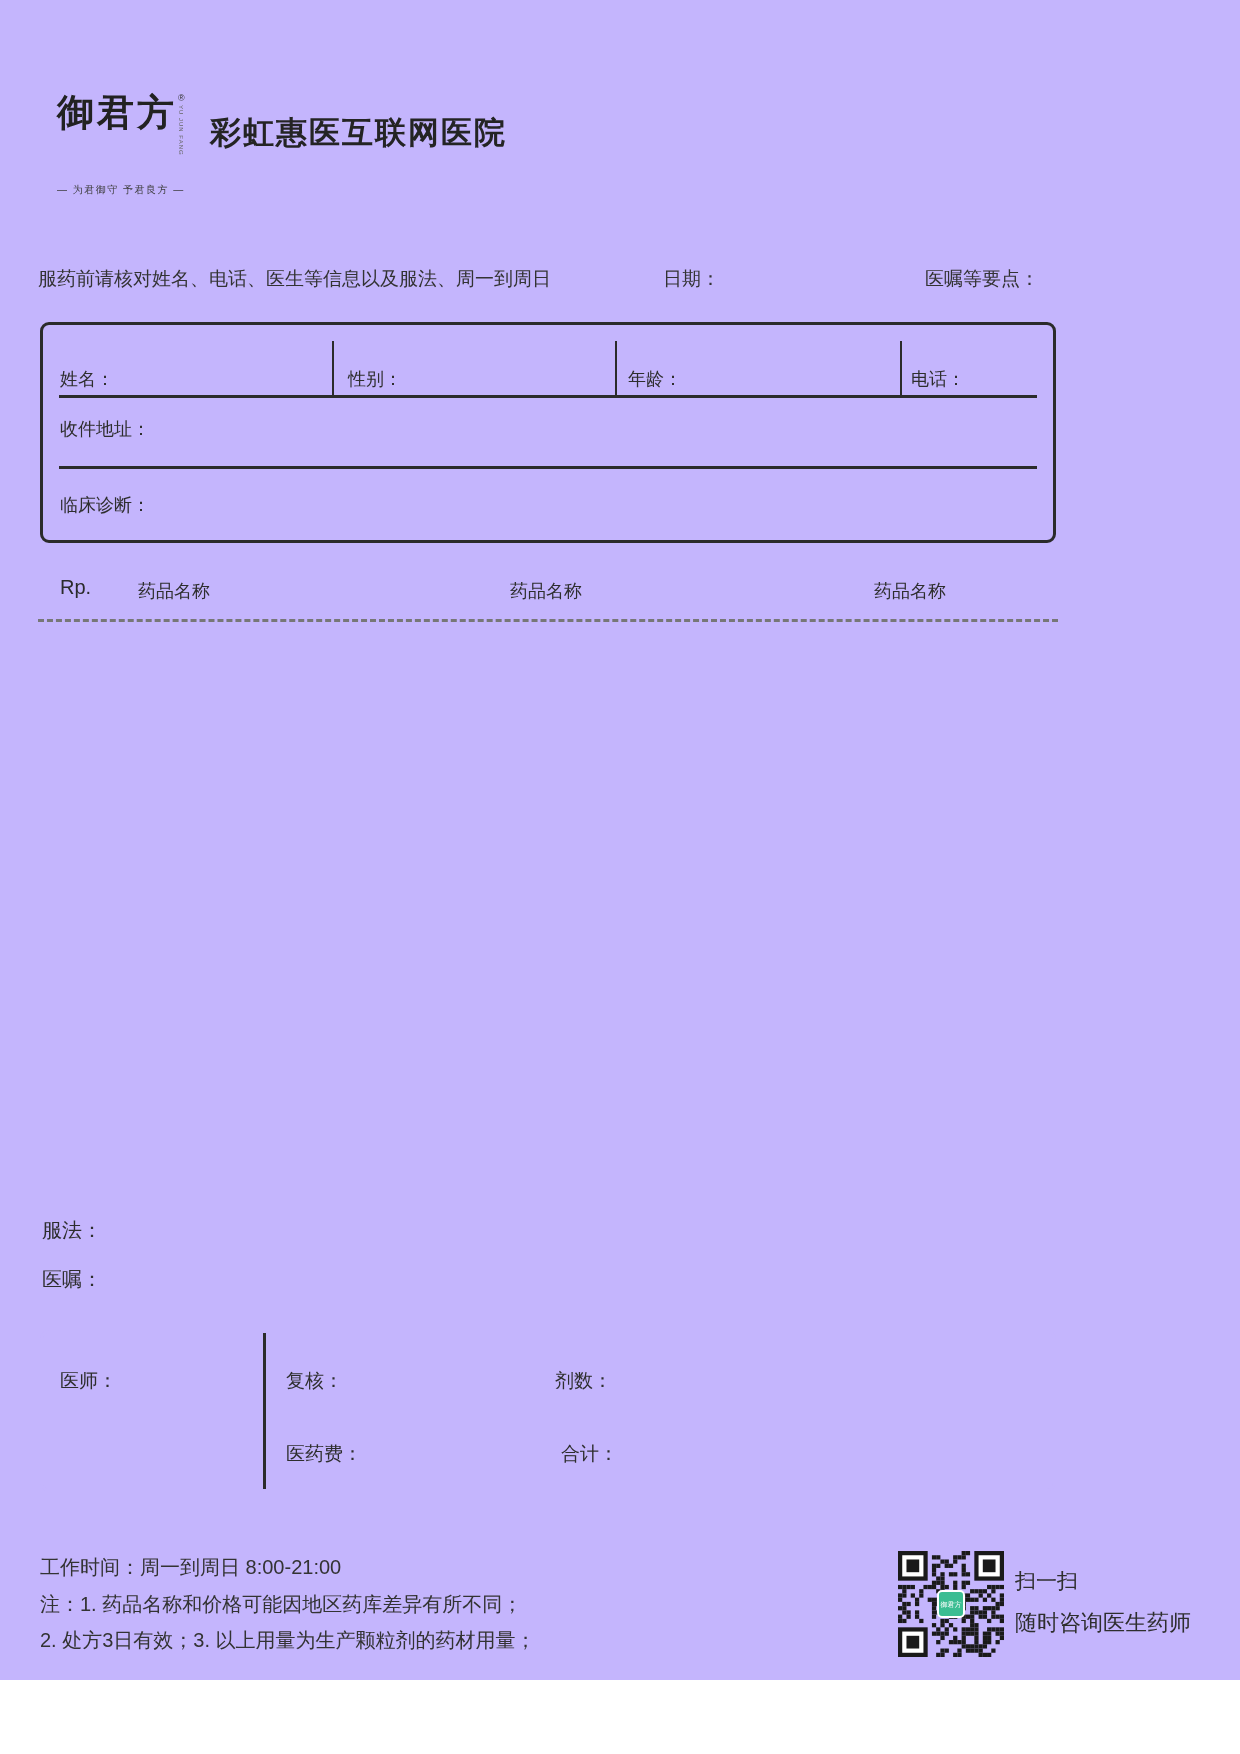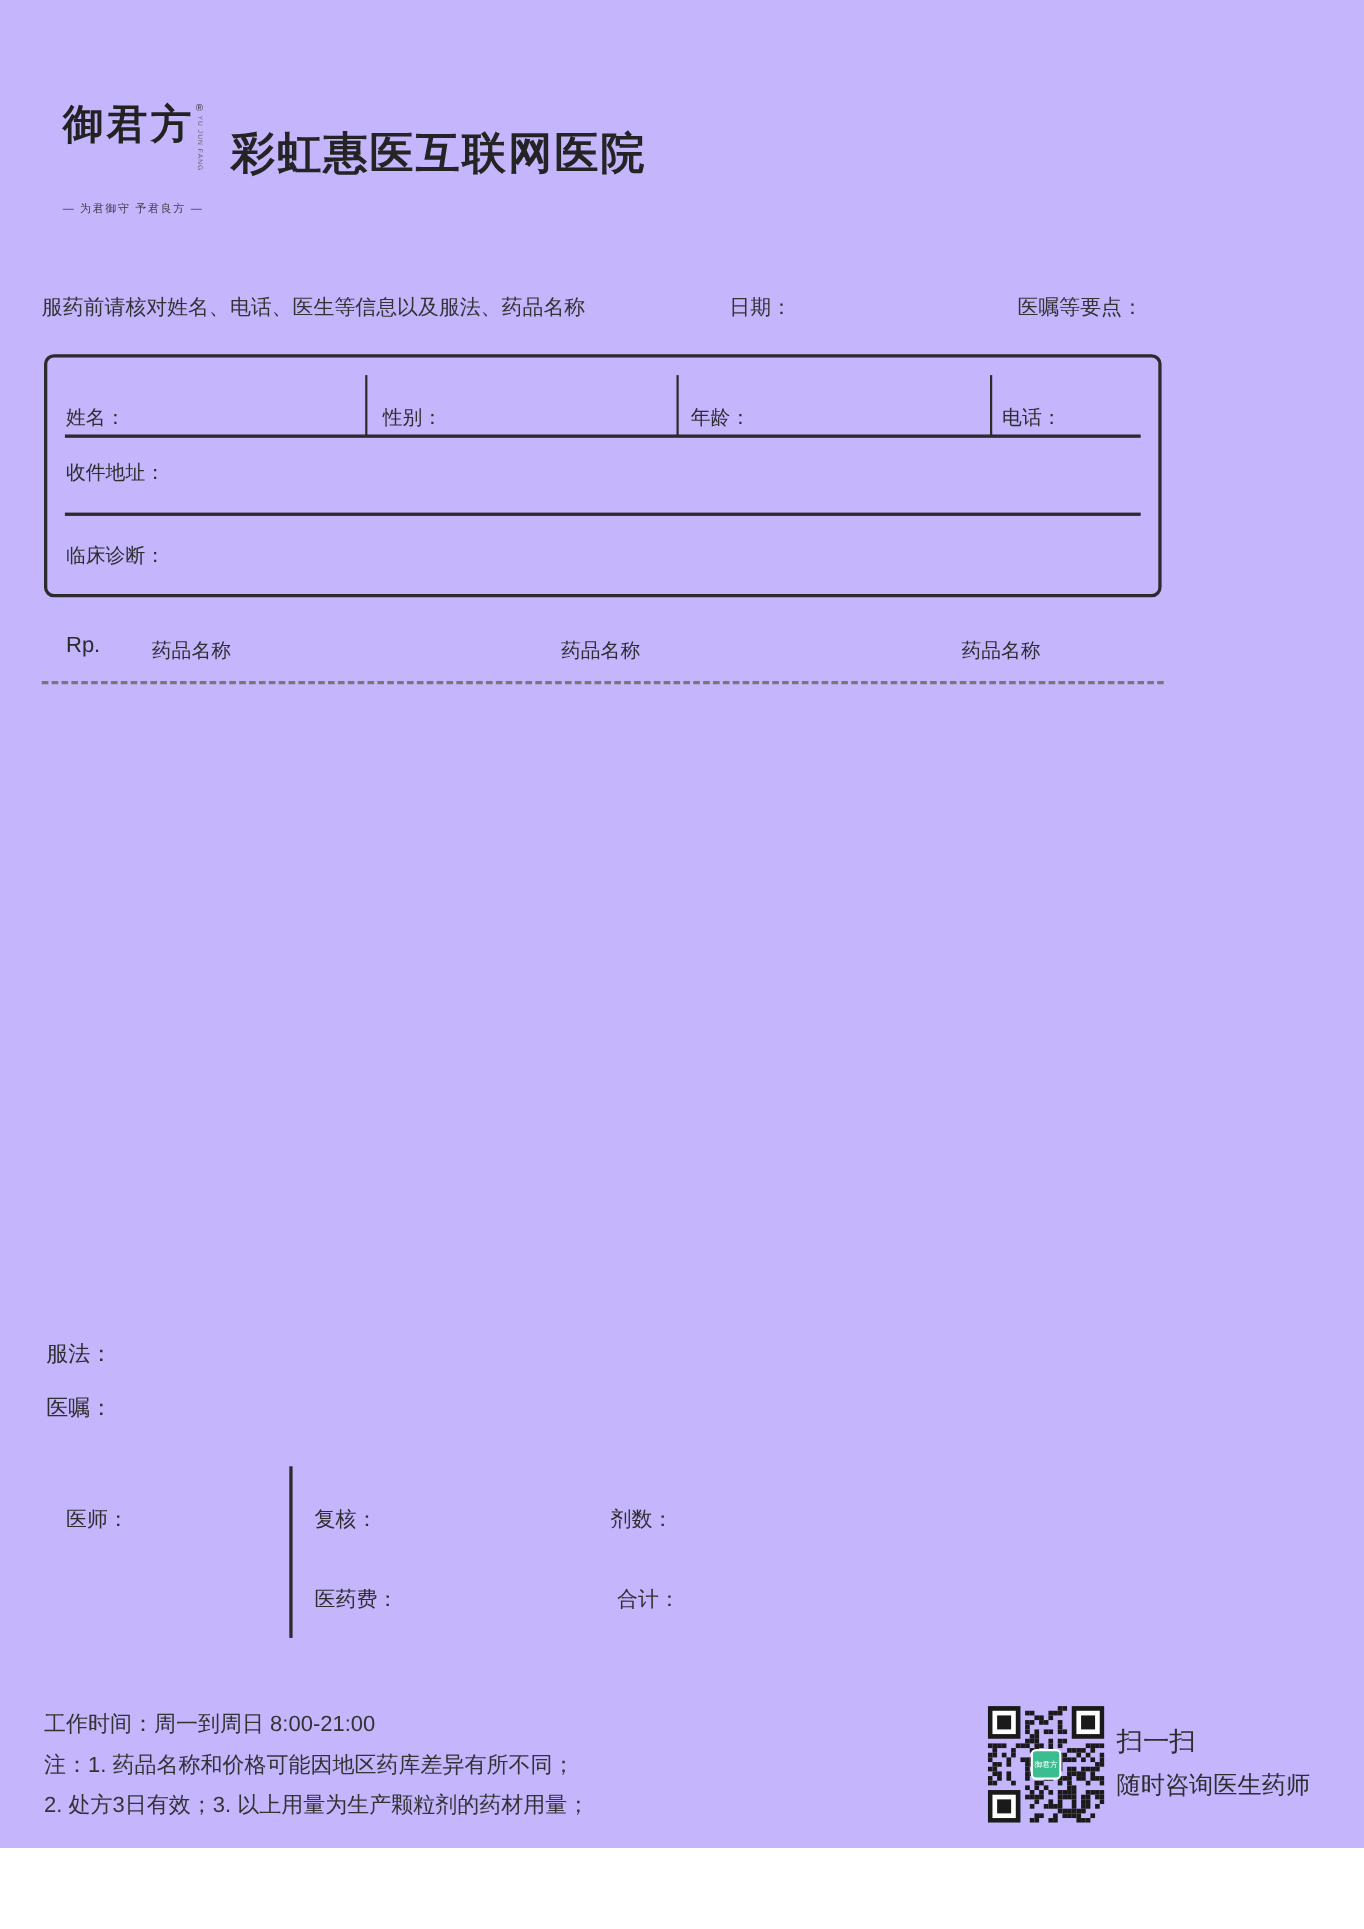--- a/index.html
+++ b/index.html
@@ -18,21 +18,21 @@
     font-family:"DejaVu Serif",serif;
     font-weight:700;font-size:37px;line-height:1;
     letter-spacing:3px;color:#222;
   }
   .logo-side{display:flex;flex-direction:column;align-items:center;margin-left:1px;}
   .logo-reg{font-size:9px;line-height:1;color:#333;}
   .logo-vert{writing-mode:vertical-rl;font-size:6px;letter-spacing:1px;color:#666;margin-top:2px;}
   .logo-tagline{font-size:10px;letter-spacing:1.5px;color:#3c3c3c;margin-top:27px;white-space:nowrap;}
   .hospital-title{
     position:absolute;left:210px;top:112px;margin:0;
-    font-size:40px;font-weight:900;letter-spacing:2px;color:#242424;
+    font-size:31px;font-weight:900;letter-spacing:2px;color:#242424;
   }
   
   .notice{position:absolute;top:266px;font-size:19px;color:#333;white-space:nowrap;}
   .notice.reminder{left:38px;}
   .notice.date{left:663px;}
   .notice.rxno{left:925px;}
   
   .patient-box{
     position:absolute;left:40px;top:322px;width:1016px;height:221px;
     border:3px solid #2b2b2b;border-radius:9px;box-sizing:border-box;
@@ -82,41 +82,41 @@
   .foot.note1{left:40px;top:1591px;}
   .foot.note2{left:40px;top:1627px;}
   .qr-wrap{position:absolute;left:898px;top:1551px;width:106px;height:106px;}
   .qr-wrap svg{width:106px;height:106px;display:block;}
   .qr-center{
     position:absolute;left:39px;top:39px;width:28px;height:28px;
     background:#3bbd92;border:2px solid #ffffff;border-radius:5px;box-sizing:border-box;
     display:flex;align-items:center;justify-content:center;
     color:#ffffff;font-size:7px;line-height:1;overflow:hidden;
   }
-  .scan-title{position:absolute;left:1015px;top:1567px;font-size:24px;color:#2e2e2e;}
+  .scan-title{position:absolute;left:1015px;top:1567px;font-size:21px;color:#2e2e2e;}
   .scan-sub{position:absolute;left:1015px;top:1608px;font-size:22px;color:#2e2e2e;}
 </style>
 </head>
 <body>
 
 <div class="page">
 
   <div class="logo">
     <div class="logo-row">
       <span class="logo-name">御君方</span>
       <span class="logo-side">
         <span class="logo-reg">®</span>
         <span class="logo-vert">YU JUN FANG</span>
       </span>
     </div>
     <div class="logo-tagline">— 为君御守  予君良方 —</div>
   </div>
   <h1 class="hospital-title">彩虹惠医互联网医院</h1>
 
-  <span class="notice reminder">服药前请核对姓名、电话、医生等信息以及服法、药品名称</span>
+  <span class="notice reminder">服药前请核对姓名、电话、医生等信息以及服法、周一到周日</span>
   <span class="notice date">日期：</span>
   <span class="notice rxno">医嘱等要点：</span>
 
   <div class="patient-box">
     <span class="pfield name">姓名：</span>
     <span class="vsep v1"></span>
     <span class="pfield gender">性别：</span>
     <span class="vsep v2"></span>
     <span class="pfield age">年龄：</span>
     <span class="vsep v3"></span>

